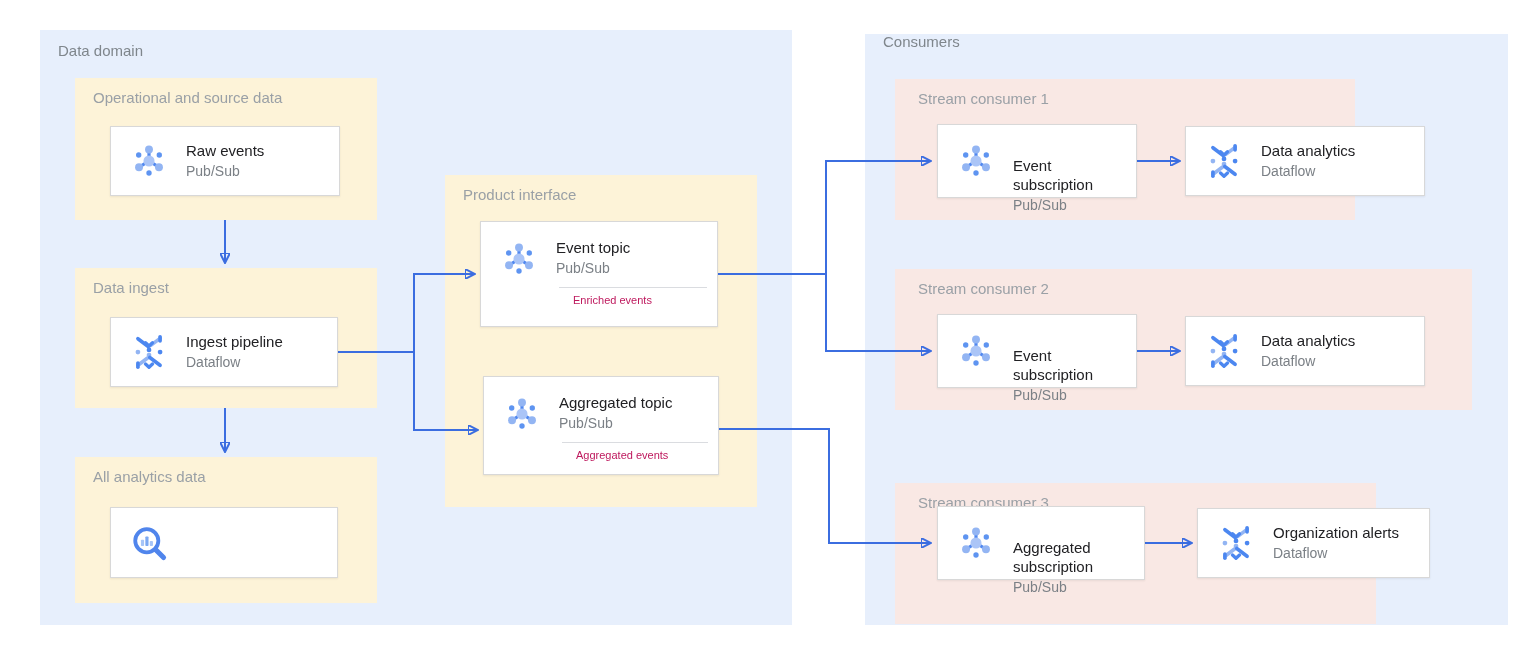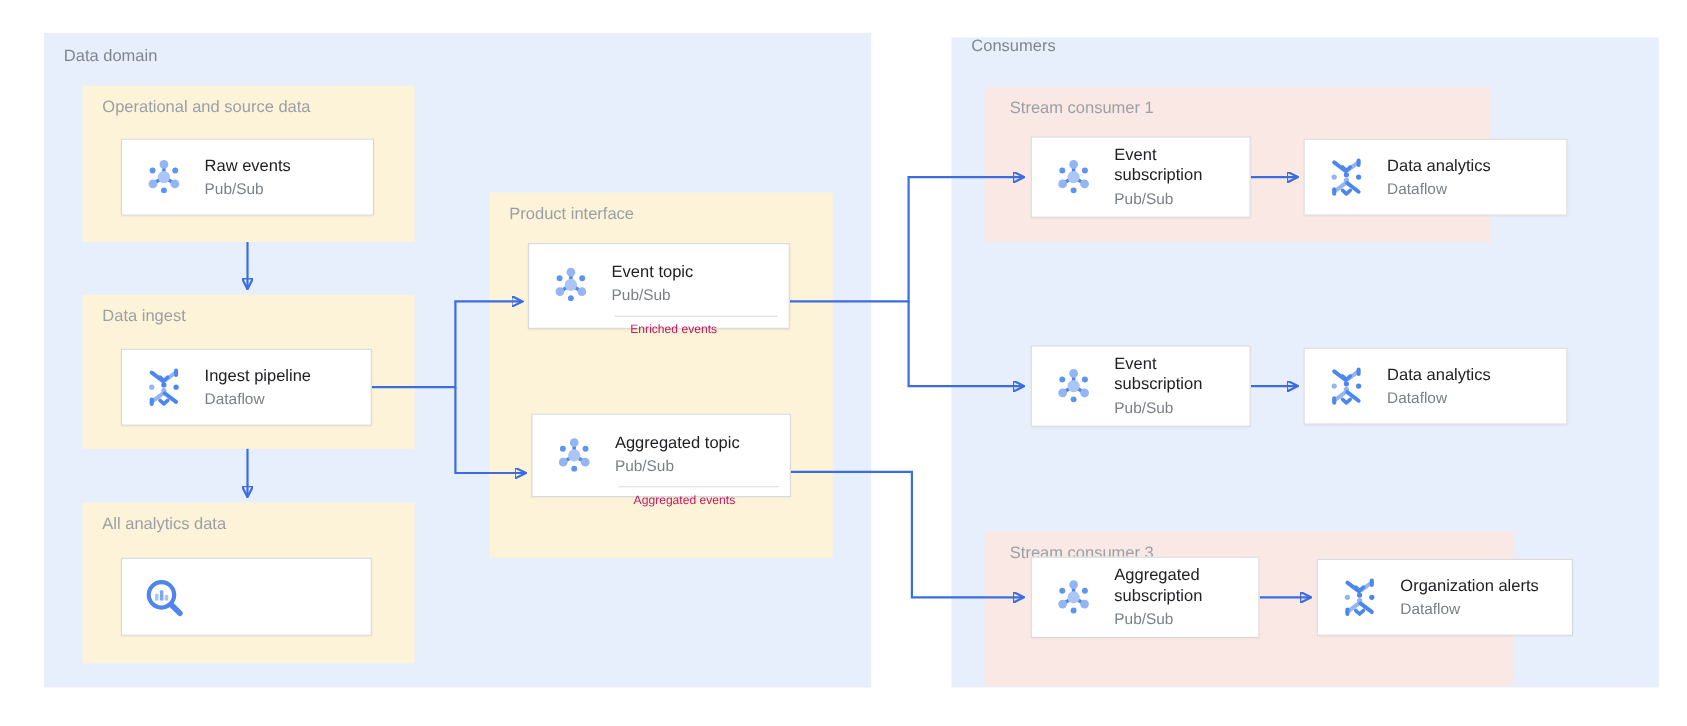--- a/index.html
+++ b/index.html
@@ -14,21 +14,21 @@
   .group-pink{background:#f9e8e4;}
   .group-label{position:absolute;left:18px;top:11px;font-size:15px;color:#9aa0a6;}
 
   .card{position:absolute;background:#ffffff;border:1px solid #d8d8d8;
         box-sizing:border-box;box-shadow:0 1px 2px rgba(0,0,0,0.07);}
   .icon{position:absolute;left:19px;width:38px;height:38px;}
   .v-center{top:50%;transform:translateY(-50%);}
   .text-col{position:absolute;left:75px;right:4px;}
   .title{font-size:15px;line-height:19px;color:#212124;}
   .subtitle{font-size:14px;line-height:18px;color:#7b8086;margin-top:2px;}
-  .wrap-title{max-width:118px;}
+  .wrap-title{max-width:118px;margin-top:25px;}
   .divider{position:absolute;left:78px;right:10px;top:65px;border-top:1px solid #dadce0;}
   .note{position:absolute;left:92px;top:72px;font-size:11px;color:#be185d;}
 
   #arrows{position:absolute;left:0;top:0;pointer-events:none;}
   #arrows path{fill:none;stroke:#3b6de0;stroke-width:2;}
   #icon-defs{position:absolute;width:0;height:0;overflow:hidden;}
 </style>
 </head>
 <body>
 
@@ -90,20 +90,23 @@
     <div class="group-label">All analytics data</div>
   </div>
 
   <div class="group group-yellow" style="left:445px;top:175px;width:312px;height:332px">
     <div class="group-label">Product interface</div>
   </div>
 
   <div class="group group-pink" style="left:895px;top:79px;width:460px;height:141px">
     <div class="group-label" style="left:23px">Stream consumer 1</div>
   </div>
+  <div class="group group-pink" style="left:895px;top:269px;width:577px;height:141px">
+    <div class="group-label" style="left:23px">Stream consumer 2</div>
+  </div>
   <div class="group group-pink" style="left:895px;top:483px;width:481px;height:141px">
     <div class="group-label" style="left:23px">Stream consumer 3</div>
   </div>
 
   <svg id="arrows" width="1534" height="660" viewBox="0 0 1534 660">
     <defs>
       <marker id="arr" markerUnits="userSpaceOnUse" markerWidth="11" markerHeight="10" refX="9" refY="5" orient="auto">
         <path d="M0,0 L10,5 L0,10 Z" fill="#3b6de0" stroke="none"></path>
       </marker>
     </defs>
@@ -138,33 +141,33 @@
       <div class="subtitle">Dataflow</div>
     </div>
   </div>
 
   <div class="card" style="left:110px;top:507px;width:228px;height:71px">
     <svg class="icon v-center" viewBox="0 0 24 24">
         <use href="#ic-bigquery"></use>
       </svg>
   </div>
 
-  <div class="card" style="left:480px;top:221px;width:238px;height:78px">
+  <div class="card" style="left:480px;top:221px;width:238px;height:106px">
     <svg class="icon" style="top:18px" viewBox="0 0 24 24">
         <use href="#ic-pubsub"></use>
       </svg>
     <div class="text-col" style="top:16px">
       <div class="title">Event topic</div>
       <div class="subtitle">Pub/Sub</div>
     </div>
     <div class="divider"></div>
     <div class="note">Enriched events</div>
   </div>
 
-  <div class="card" style="left:483px;top:376px;width:236px;height:76px">
+  <div class="card" style="left:483px;top:376px;width:236px;height:99px">
     <svg class="icon" style="top:18px" viewBox="0 0 24 24">
         <use href="#ic-pubsub"></use>
       </svg>
     <div class="text-col" style="top:16px">
       <div class="title">Aggregated topic</div>
       <div class="subtitle">Pub/Sub</div>
     </div>
     <div class="divider"></div>
     <div class="note">Aggregated events</div>
   </div>

